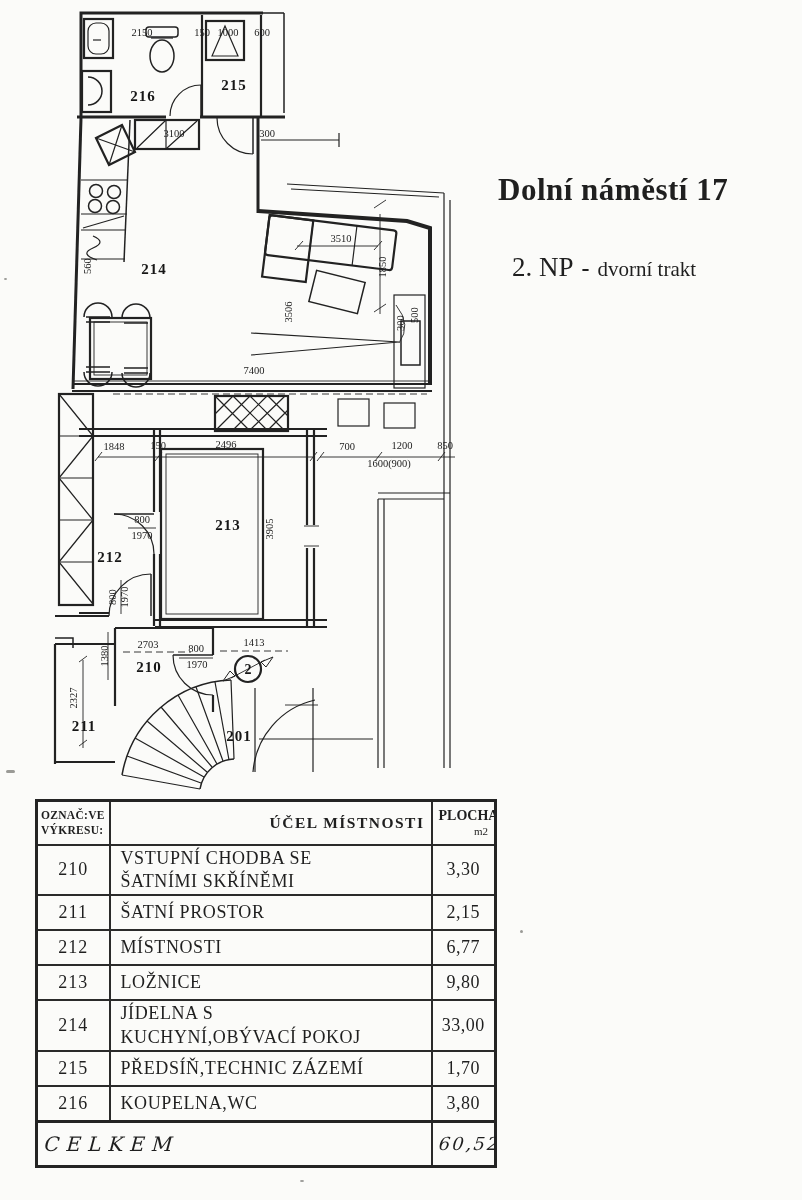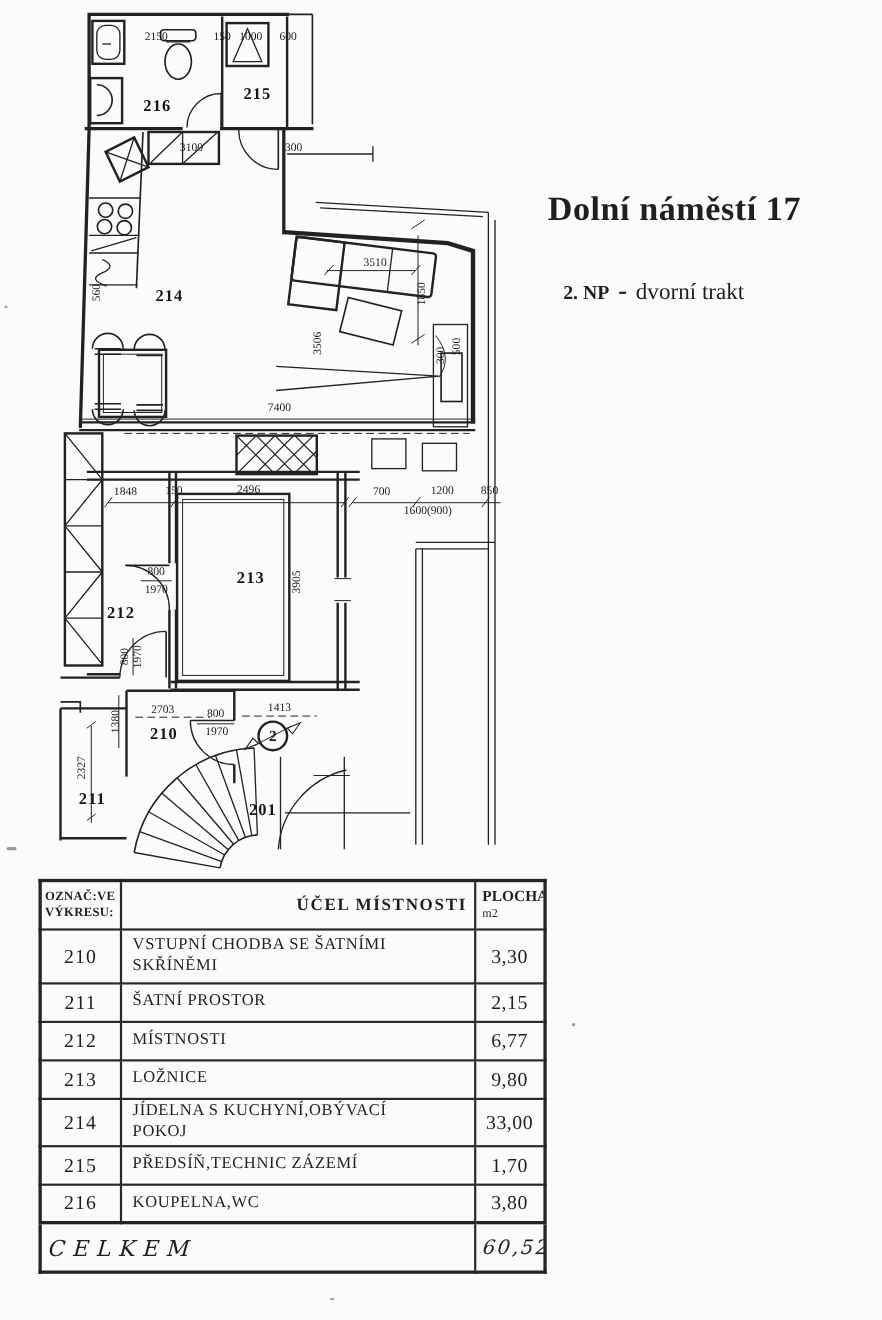--- a/index.html
+++ b/index.html
@@ -26,21 +26,21 @@
   text.room{font:600 15px "Liberation Serif",serif;fill:#161616;text-anchor:middle;letter-spacing:1px;}
   text.marker{font:700 14px "Liberation Serif",serif;fill:#161616;text-anchor:middle;}
 
   
   .title-block{position:absolute;left:498px;top:172px;width:290px;}
   .title-block h1{
     margin:0;font-size:31px;font-weight:700;letter-spacing:.5px;
     font-family:"Liberation Serif",serif;
   }
   .subtitle{margin-top:44px;display:flex;align-items:baseline;gap:8px;padding-left:14px;}
-  .subtitle .level{font-size:18px;font-weight:700;}
+  .subtitle .level{font-size:27px;font-weight:400;}
   .subtitle .sep{font-size:24px;font-weight:700;}
   .subtitle .wing{font-size:21px;text-align:right;}
 
   
   .area-table{
     position:absolute;left:35px;top:799px;width:459px;
     border-collapse:collapse;table-layout:fixed;
     font-family:"Liberation Serif",serif;
   }
   .area-table col.c-id{width:73px;}
@@ -48,24 +48,24 @@
   .area-table col.c-area{width:64px;}
   .area-table td,.area-table th{
     border:2.2px solid #2a2a2a;
     padding:1px 6px;vertical-align:middle;
     overflow:hidden;
   }
   .area-table{border:3px solid #242424;}
   .hdr{height:44px;}
   .hdr .id-hdr{font-size:11.5px;font-weight:700;letter-spacing:.3px;line-height:1.3;text-align:left;padding-left:3px;}
   .hdr .purpose-hdr{font-size:15.5px;font-weight:700;letter-spacing:1.5px;text-align:right;}
-  .hdr .area-hdr{font-size:14px;font-weight:700;text-align:left;line-height:1.2;margin-left:16px;}
+  .hdr .area-hdr{font-size:14px;font-weight:700;text-align:right;line-height:1.2;margin-left:16px;}
   .hdr .area-hdr .m2{font-size:11px;font-weight:400;display:block;}
   td.id-cell{font-size:18px;text-align:center;letter-spacing:1px;}
-  td.purpose-cell{font-size:15px;letter-spacing:.6px;line-height:1.3;padding-left:10px;padding-right:40px;}
+  td.purpose-cell{font-size:18px;letter-spacing:.6px;line-height:1.3;padding-left:10px;padding-right:40px;}
   td.area-cell{font-size:18px;text-align:center;letter-spacing:.5px;border-radius:13px;}
   tr.r-tall{height:49px;} tr.r-std{height:35px;} tr.r-214{height:39px;}
   tr.total-row{height:45px;}
   tr.total-row td{border-top:3px solid #242424;}
   .total-label{
     font-size:20px;font-style:italic;letter-spacing:7px;
     padding-left:100px;font-family:"DejaVu Serif",serif;
     transform:skewX(-4deg);
   }
   .total-value{

